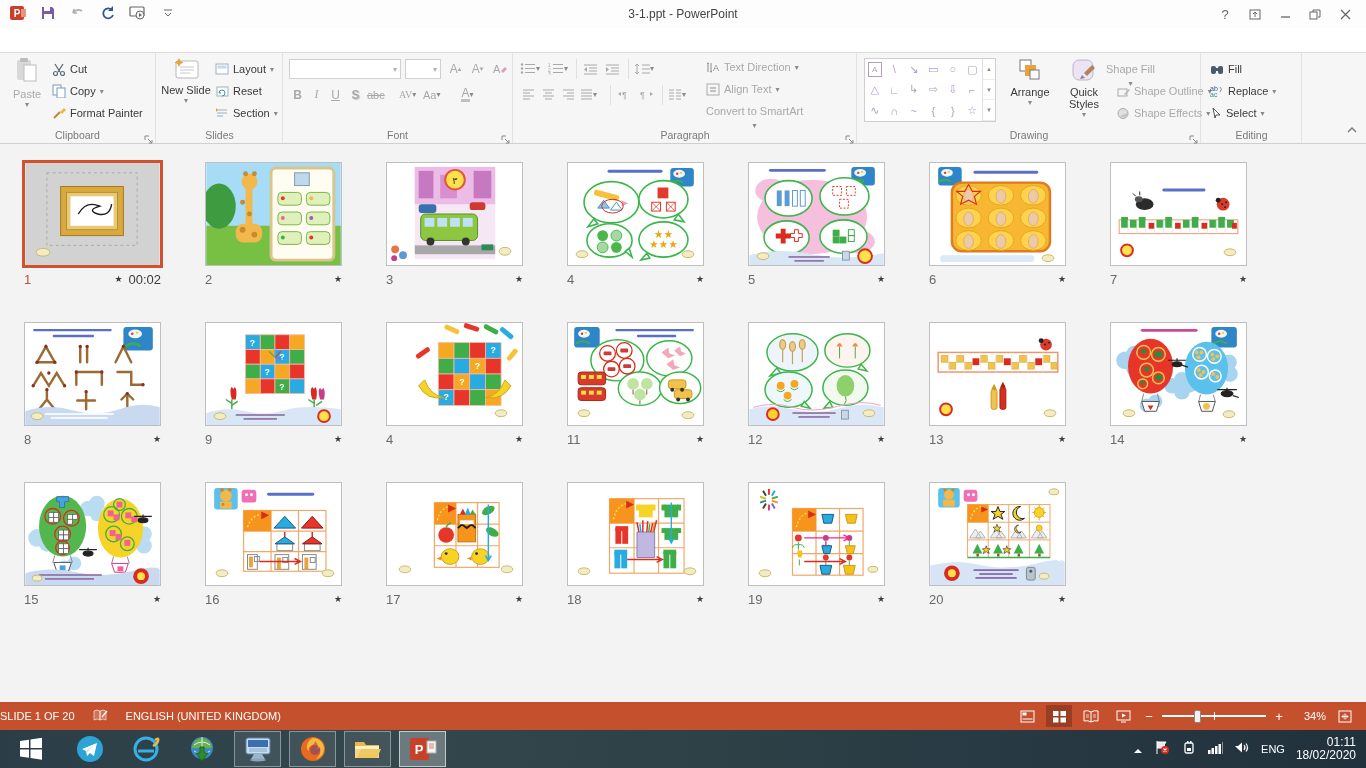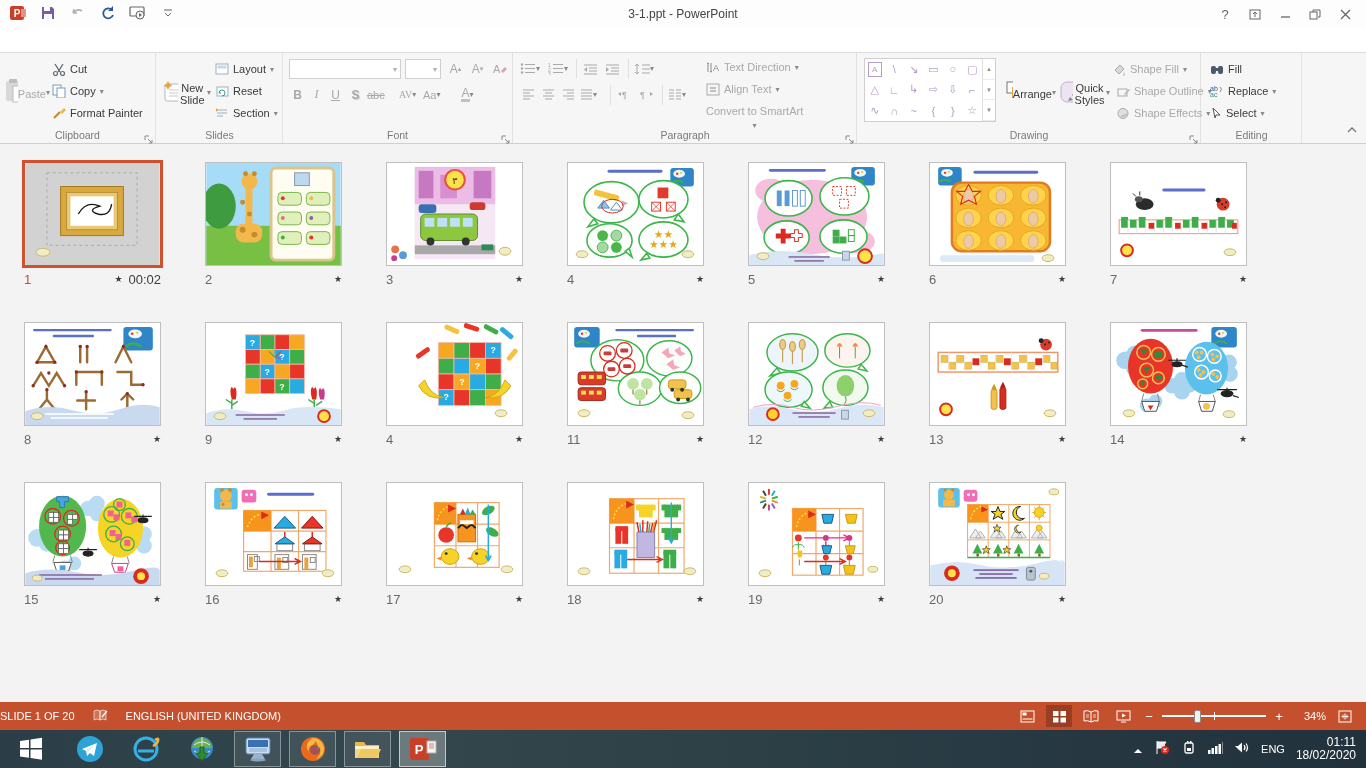--- a/index.html
+++ b/index.html
@@ -20,21 +20,21 @@
   .tab { font-size:11px; padding:0 13px; height:23px; line-height:23px; color:#444; letter-spacing:.2px; }
   .tab.file { background:#C4502E; color:#fff; padding:0 17px; margin-left:8px; }
   .tab.active { background:#f6f6f6; color:#C4502E; border:1px solid #d4d4d4; border-bottom:none; position:relative; z-index:3; height:24px; line-height:23px; }
   #signin { position:absolute; right:14px; top:4px; font-size:11.5px; color:#444; }
 
   
   #ribbon { position:absolute; top:52px; left:0; width:1366px; height:92px; background:#f6f6f6; border-top:1px solid #dcdcdc; border-bottom:1px solid #cfcfcf; z-index:2; }
   .grp { position:absolute; top:0; height:90px; border-right:1px solid #e2e2e2; }
   .grp-name { position:absolute; bottom:2px; left:0; right:0; text-align:center; font-size:10.5px; color:#7a7a7a; }
   .launcher { position:absolute; right:2px; bottom:3px; width:10px; height:10px; }
-  .bigbtn { position:absolute; top:4px; display:flex; flex-direction:row; align-items:center; width:46px; height:70px; font-size:11px; color:#3a3a3a; text-align:center; }
+  .bigbtn { position:absolute; top:4px; display:flex; flex-direction:column; align-items:center; width:46px; height:70px; font-size:11px; color:#3a3a3a; text-align:center; }
   .bigbtn .lbl { line-height:12px; margin-top:3px; }
   .row-btn { position:absolute; display:flex; align-items:center; gap:4px; font-size:11px; color:#3a3a3a; height:20px; white-space:nowrap; }
   .gray { color:#a9a9a9 !important; }
   .drop { font-size:8px; color:#8a8a8a; }
   .combo { background:#fff; border:1px solid #d0d0d0; height:20px; display:flex; align-items:center; justify-content:flex-end; padding:0 3px; }
   .combo .drop { color:#b0b0b0; }
   .fbtn { display:inline-flex; align-items:center; justify-content:center; min-width:17px; height:19px; font-size:12px; color:#a9a9a9; }
   .vline { position:absolute; width:1px; background:#e0e0e0; top:8px; height:80px; }
   #collapse-ribbon { position:absolute; right:8px; bottom:5px; }
 
@@ -435,21 +435,21 @@
       </div>
       <div class="bigbtn" style="left:200px;width:52px;">
         <svg width="28" height="26">
             <rect x="3" y="3" width="20" height="20" rx="6" fill="#ece4f2" stroke="#c4b0d4"></rect>
             <path d="M14 16 l8 -8 3 3 -8 8 z" fill="#b0845c"></path>
             <path d="M12 18 l3 3 -5 1 z" fill="#888"></path>
           </svg>
         <span class="lbl">Quick Styles</span>
         <span class="drop">▾</span>
       </div>
-      <div class="row-btn gray" style="left:254px;top:6px;">
+      <div class="row-btn gray" style="left:248px;top:6px;flex-direction:column;">
         <svg width="14" height="13">
             <path d="M3 7 l5 -5 4 4 -5 5 z" fill="#d8d8d8" stroke="#a9a9a9"></path>
             <path d="M12 9 q2 3 0 4 q-2 -1 0 -4" fill="#c0c8d0"></path>
           </svg>
         <span>Shape Fill</span>
           <span class="drop">▾</span>
       </div>
       <div class="row-btn gray" style="left:258px;top:28px;">
         <svg width="14" height="13">
             <rect x="2" y="4" width="9" height="7" fill="none" stroke="#a9a9a9"></rect>

